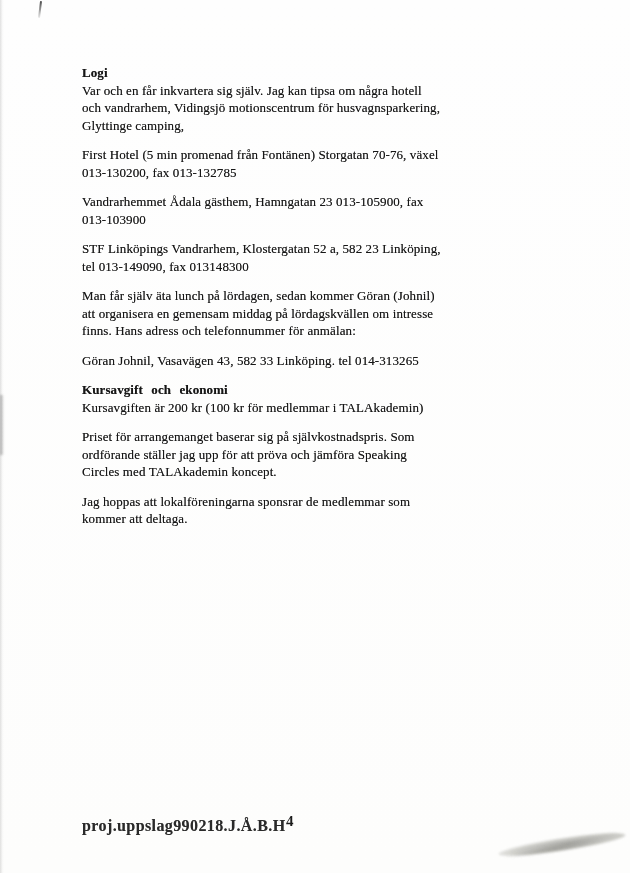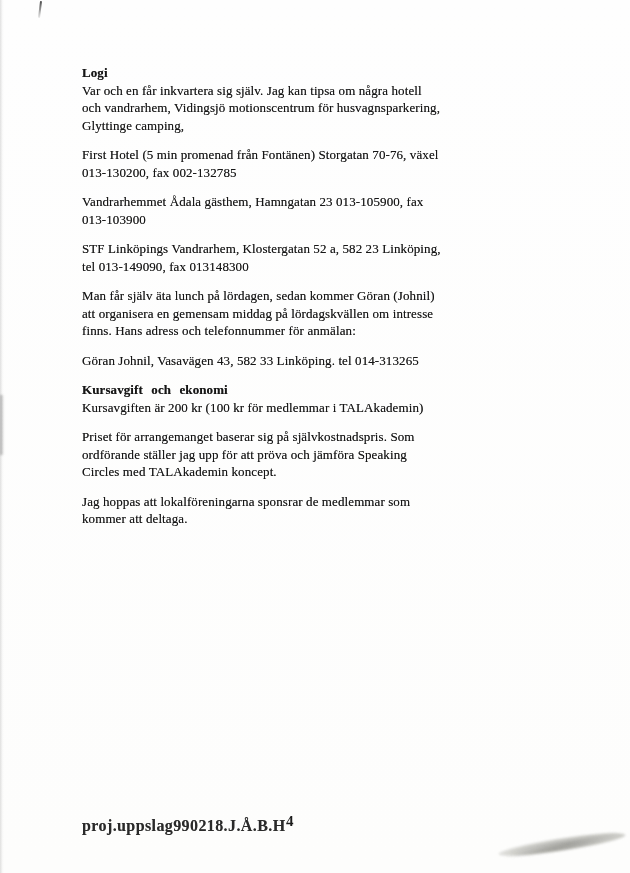--- a/index.html
+++ b/index.html
@@ -97,21 +97,21 @@
   <div class="artifact tick"></div>
   <div class="artifact edge-shadow"></div>
   <div class="artifact edge-blot"></div>
 
   <div class="content">
     <h2 class="h-indent">Logi</h2>
     <p>Var och en får inkvartera sig själv. Jag kan tipsa om några hotell
 och vandrarhem, Vidingsjö motionscentrum för husvagnsparkering,
 Glyttinge camping,</p>
     <p>First Hotel (5 min promenad från Fontänen) Storgatan 70-76, växel
-013-130200, fax 002-132785</p>
+013-130200, fax 013-132785</p>
     <p>Vandrarhemmet Ådala gästhem, Hamngatan 23 013-105900, fax
 013-103900</p>
     <p>STF Linköpings Vandrarhem, Klostergatan 52 a, 582 23 Linköping,
 tel 013-149090, fax 013148300</p>
     <p>Man får själv äta lunch på lördagen, sedan kommer Göran (Johnil)
 att organisera en gemensam middag på lördagskvällen om intresse
 finns. Hans adress och telefonnummer för anmälan:</p>
     <p>Göran Johnil, Vasavägen 43, 582 33 Linköping. tel 014-313265</p>
     <h2 class="h-spaced">Kursavgift och ekonomi</h2>
     <p>Kursavgiften är 200 kr (100 kr för medlemmar i TALAkademin)</p>

